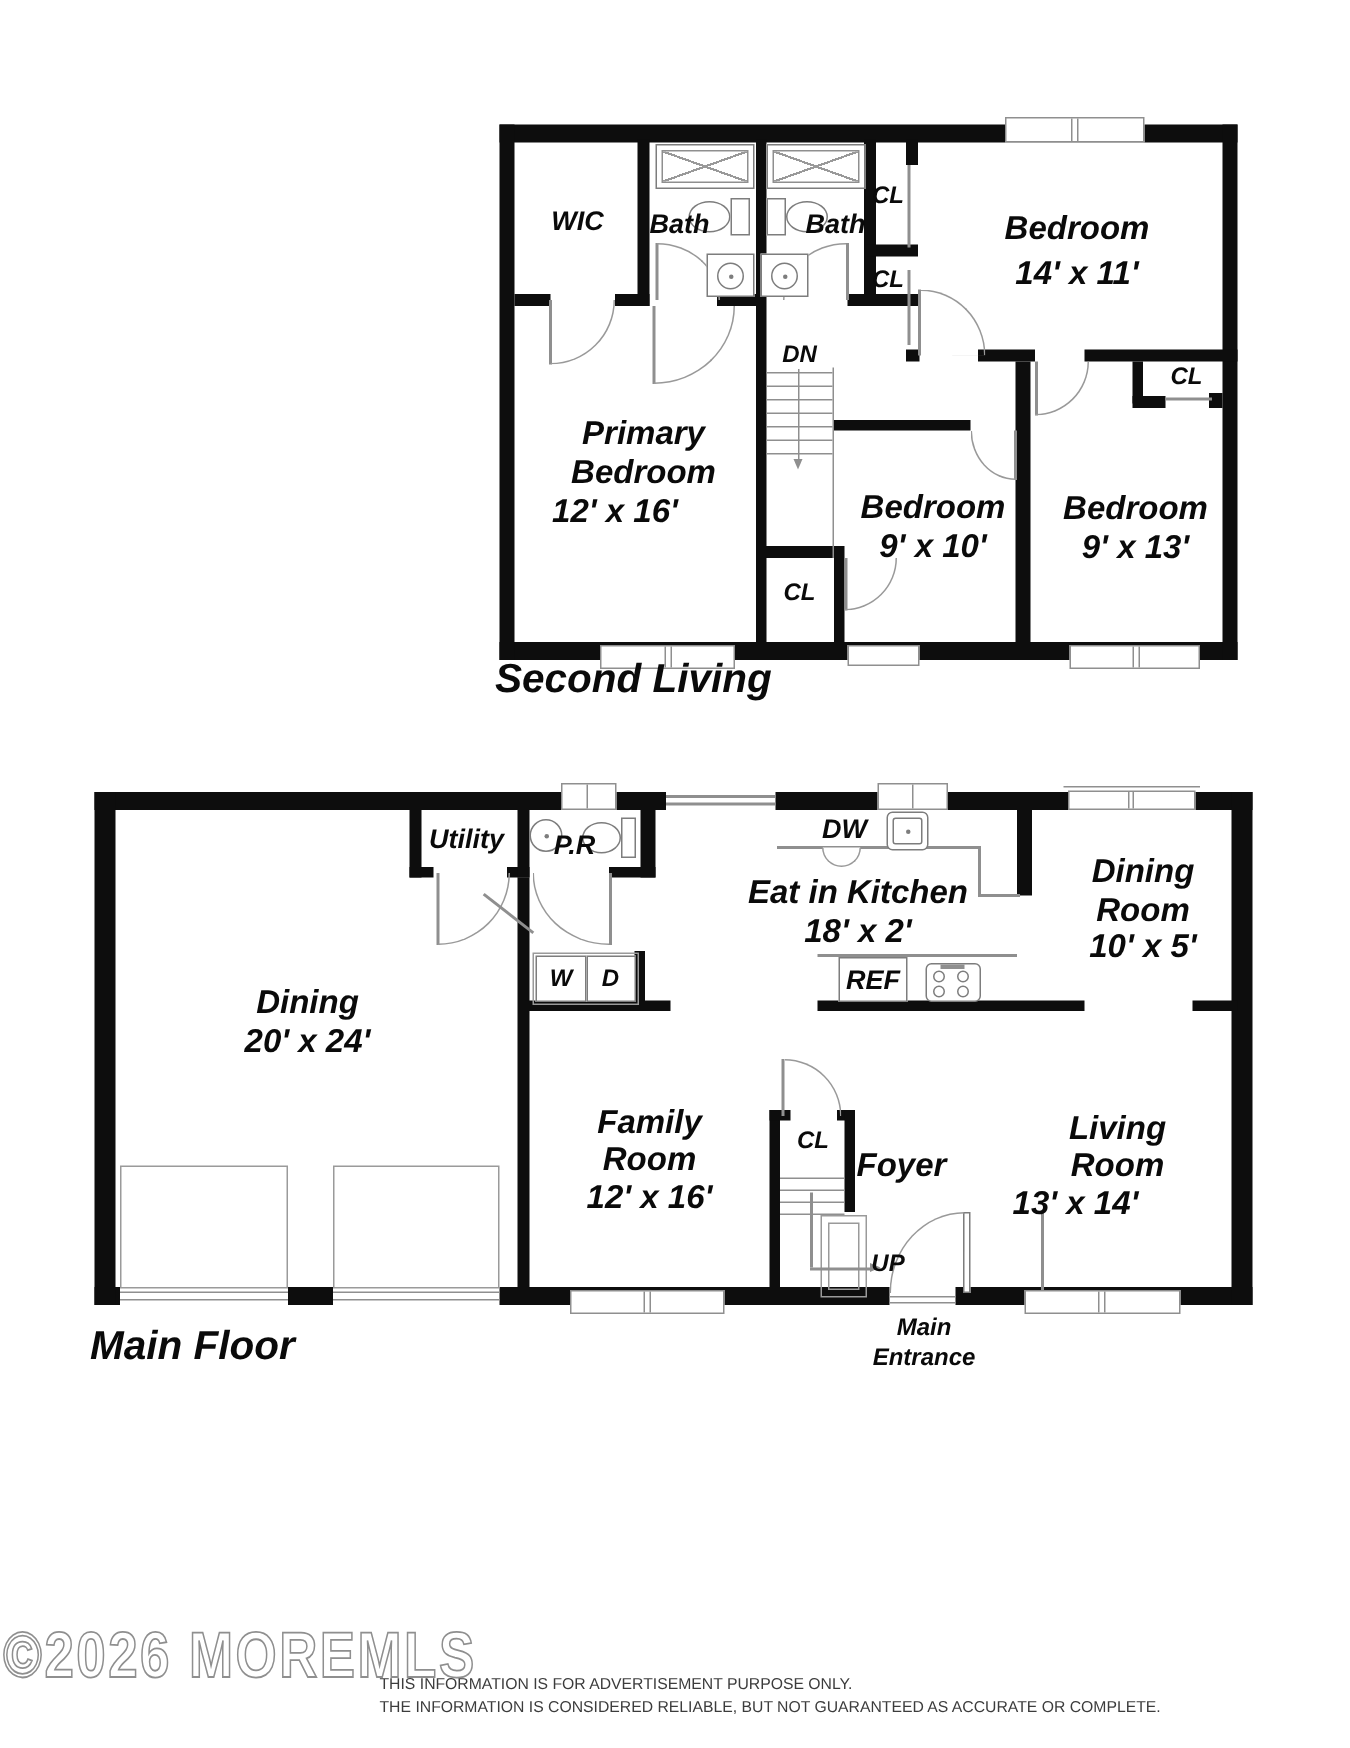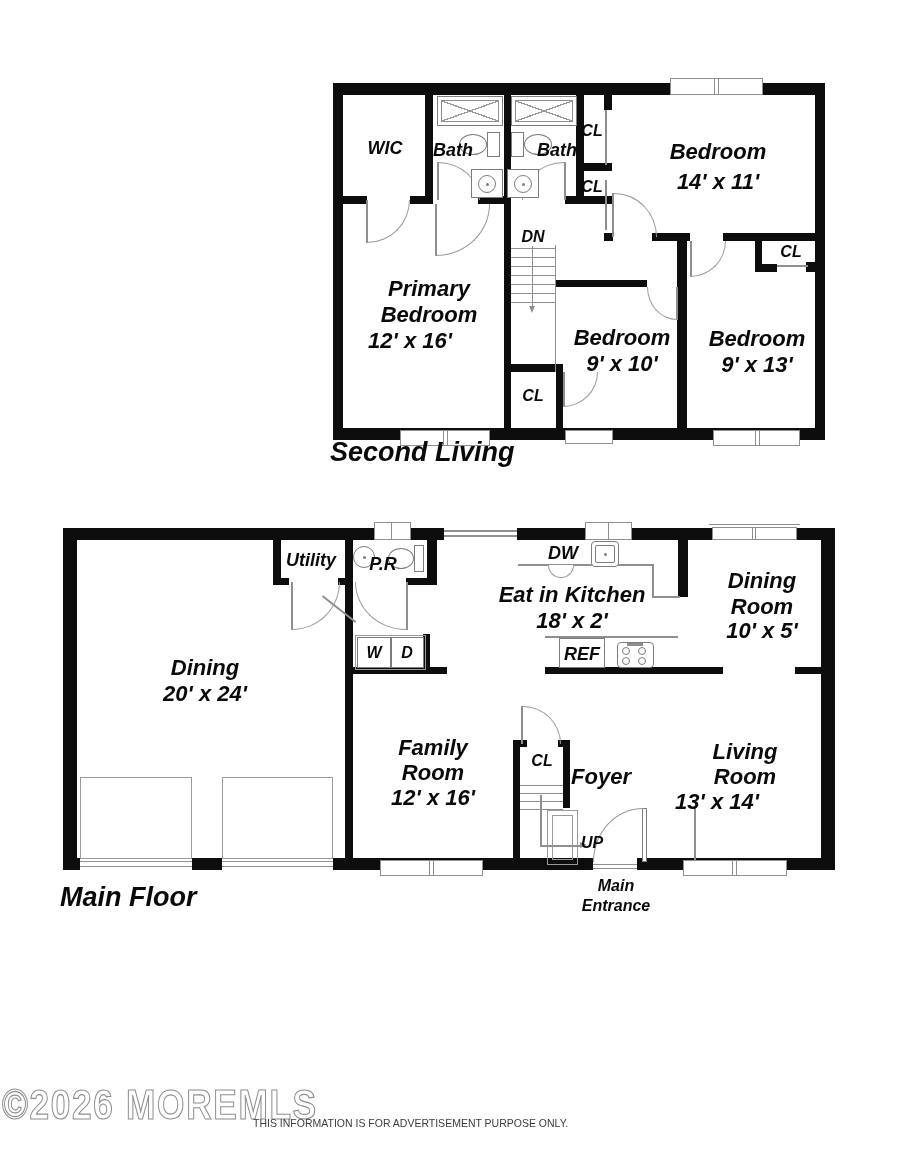--- a/index.html
+++ b/index.html
@@ -273,14 +273,15 @@
     <div class="lbl rm" style="left:745px;top:752px">Living</div>
     <div class="lbl rm" style="left:745px;top:777px">Room</div>
     <div class="lbl rm" style="left:717px;top:802px">13' x 14'</div>
     <div class="lbl xs" style="left:616px;top:886px">Main</div>
     <div class="lbl xs" style="left:616px;top:906px">Entrance</div>
     <div class="ttl" style="left:60px;top:882px">Main Floor</div>
   </div>
 
   <div class="wm">©2026 MOREMLS</div>
   <div class="disc" style="left:253px;top:1117px">THIS INFORMATION IS FOR ADVERTISEMENT PURPOSE ONLY.</div>
+  <div class="disc" style="left:253px;top:1132px">THE INFORMATION IS CONSIDERED RELIABLE, BUT NOT GUARANTEED AS ACCURATE OR COMPLETE.</div>
 
 </div>
 
 </body></html>

